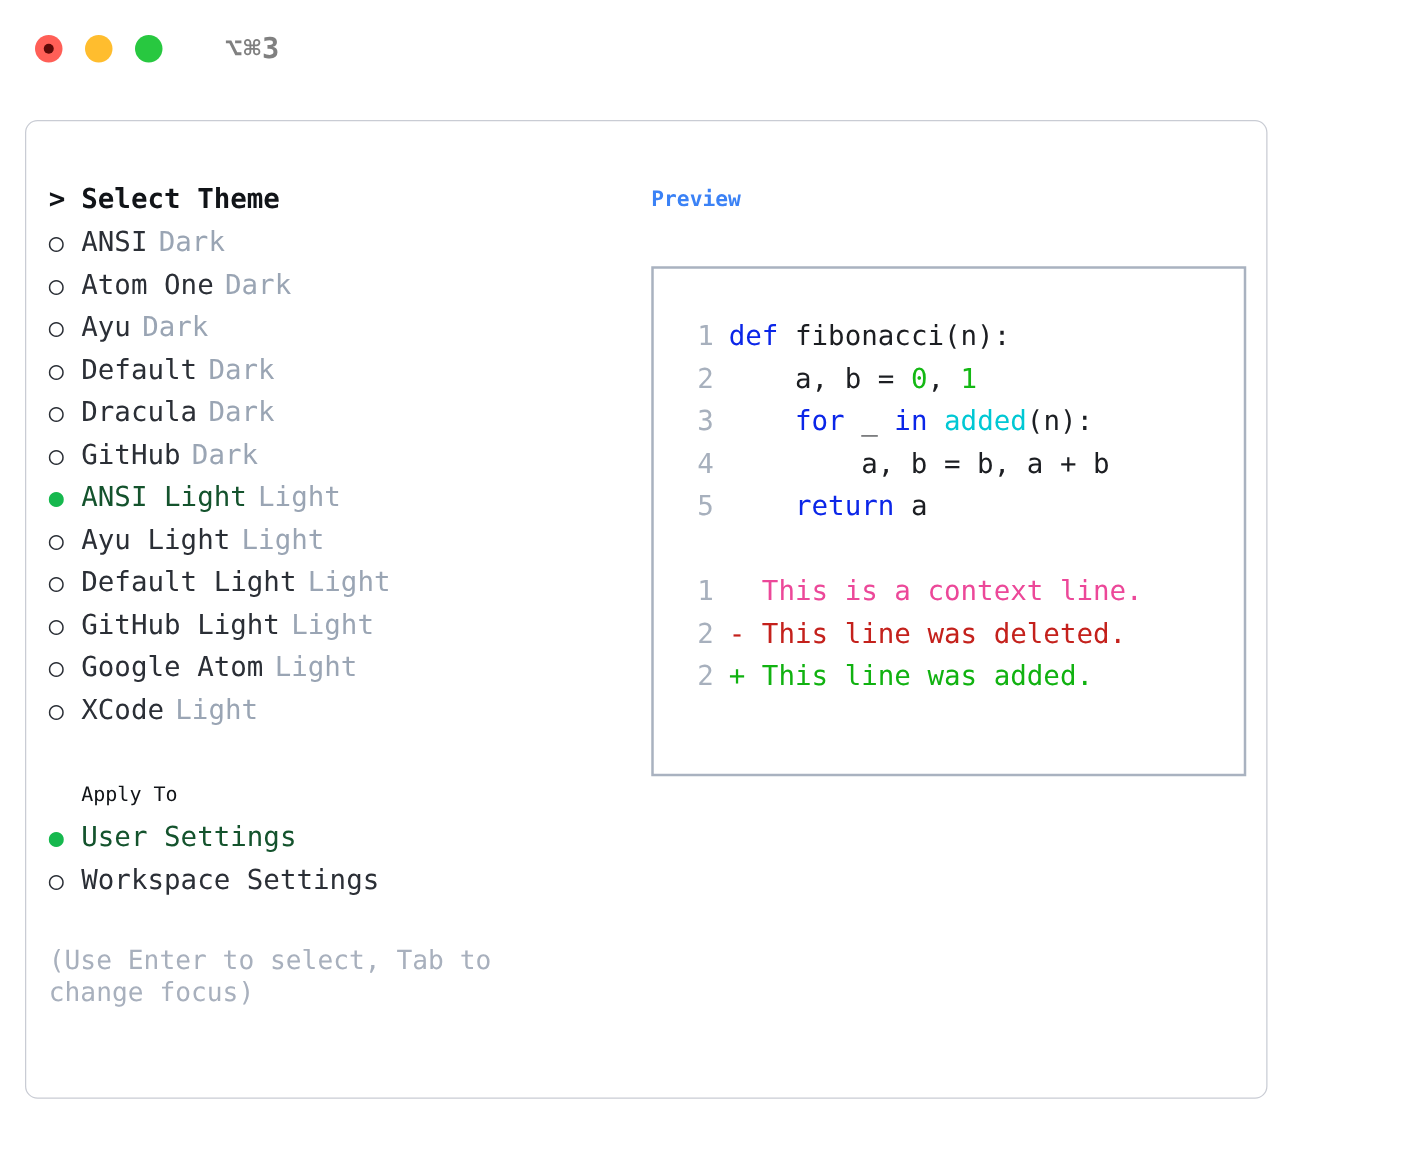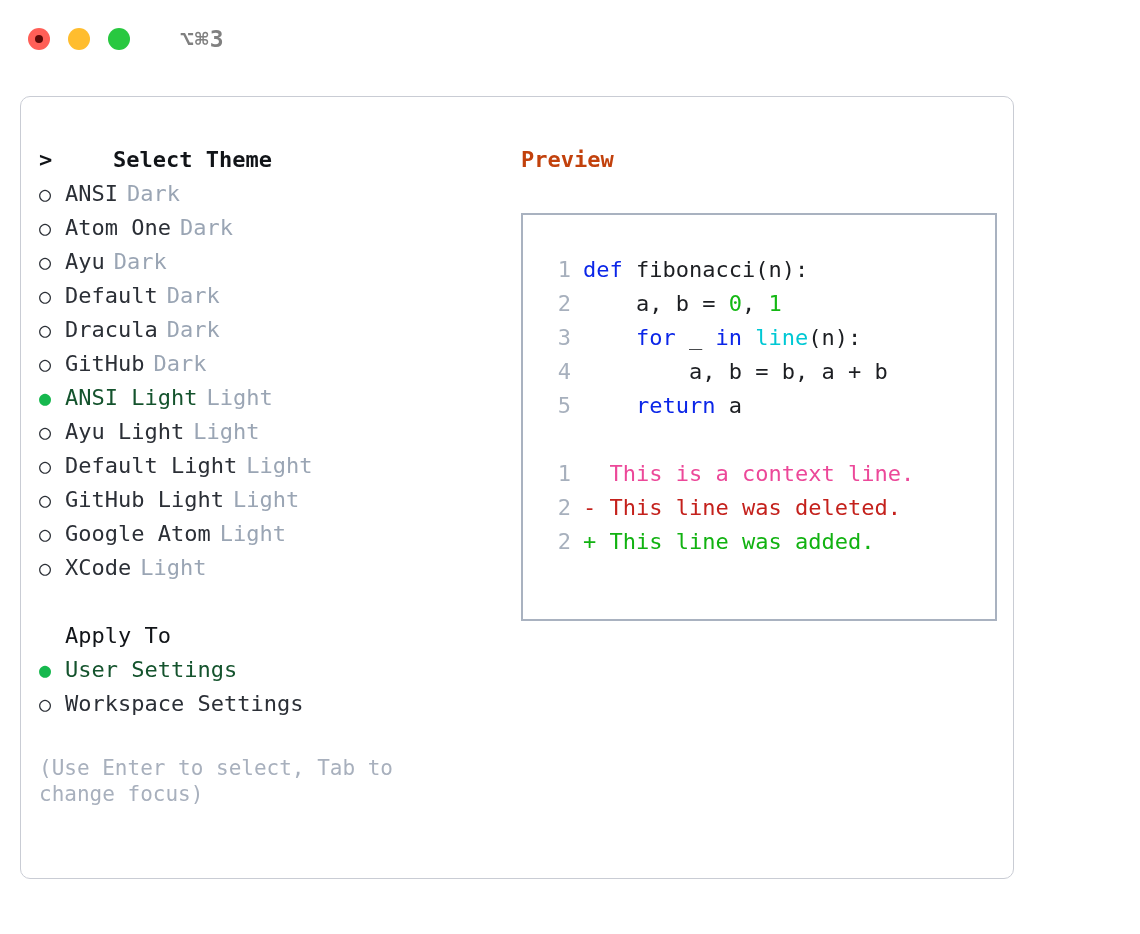--- a/index.html
+++ b/index.html
@@ -114,51 +114,50 @@
 
   .row-label { color: #2b2f36; }
   .row.selected .row-label { color: #14532d; }
   .row-badge {
     color: #9aa5b4;
     margin-left: 9px;
   }
   #list-heading .row-label {
     font-weight: bold;
     color: #111418;
-    margin-left: 48px;
   }
 
   .spacer-row { height: 34px; }
 
   #apply-heading {
     display: flex;
     height: 34px;
-    font-size: 22px;
+    font-size: 16px;
     line-height: 34px;
   }
   #apply-heading .row-label { color: #111418; }
 
   #hint-block {
     margin-top: 34px;
     font-size: 21px;
     line-height: 26px;
     color: #a8b0bd;
     width: 400px;
     white-space: pre-wrap;
   }
 
   
   #right-column {
     margin-left: 20px;
     flex: 1;
   }
   #preview-heading {
-    font-size: 22px;
+    font-size: 17px;
     font-weight: bold;
-    color: #c2410c;
+    color: #3b82f6;
     line-height: 34px;
     height: 34px;
   }
   #code-panel {
     margin-top: 36px;
     width: 476px;
     height: 408px;
     box-sizing: border-box;
     border: 2px solid #a9b2c0;
     background: #ffffff;
@@ -297,21 +296,21 @@
         <div id="hint-block">(Use Enter to select, Tab to change focus)</div>
       </div>
 
       <div id="right-column">
         <div id="preview-heading">Preview</div>
 
         <div id="code-panel">
           <div id="code-rows">
               <div class="code-row"><span class="gutter">1</span><span class="code-text"><span class="tok-kw">def </span><span class="">fibonacci(n):</span></span></div>
               <div class="code-row"><span class="gutter">2</span><span class="code-text"><span class="">    a, b = </span><span class="tok-num">0</span><span class="">, </span><span class="tok-num">1</span></span></div>
-              <div class="code-row"><span class="gutter">3</span><span class="code-text"><span class="">    </span><span class="tok-kw">for</span><span class=""> _ </span><span class="tok-kw">in</span><span class=""> </span><span class="tok-fn">line</span><span class="">(n):</span></span></div>
+              <div class="code-row"><span class="gutter">3</span><span class="code-text"><span class="">    </span><span class="tok-kw">for</span><span class=""> _ </span><span class="tok-kw">in</span><span class=""> </span><span class="tok-fn">added</span><span class="">(n):</span></span></div>
               <div class="code-row"><span class="gutter">4</span><span class="code-text"><span class="">        a, b = b, a + b</span></span></div>
               <div class="code-row"><span class="gutter">5</span><span class="code-text"><span class="">    </span><span class="tok-kw">return</span><span class=""> a</span></span></div>
             </div>
           <div class="diff-gap"></div>
           <div id="diff-rows">
               <div class="code-row"><span class="gutter">1</span><span class="diff-ctx"> </span><span class="diff-ctx"> This is a context line.</span></div>
               <div class="code-row"><span class="gutter">2</span><span class="diff-del">-</span><span class="diff-del"> This line was deleted.</span></div>
               <div class="code-row"><span class="gutter">2</span><span class="diff-add">+</span><span class="diff-add"> This line was added.</span></div>
             </div>
         </div>

